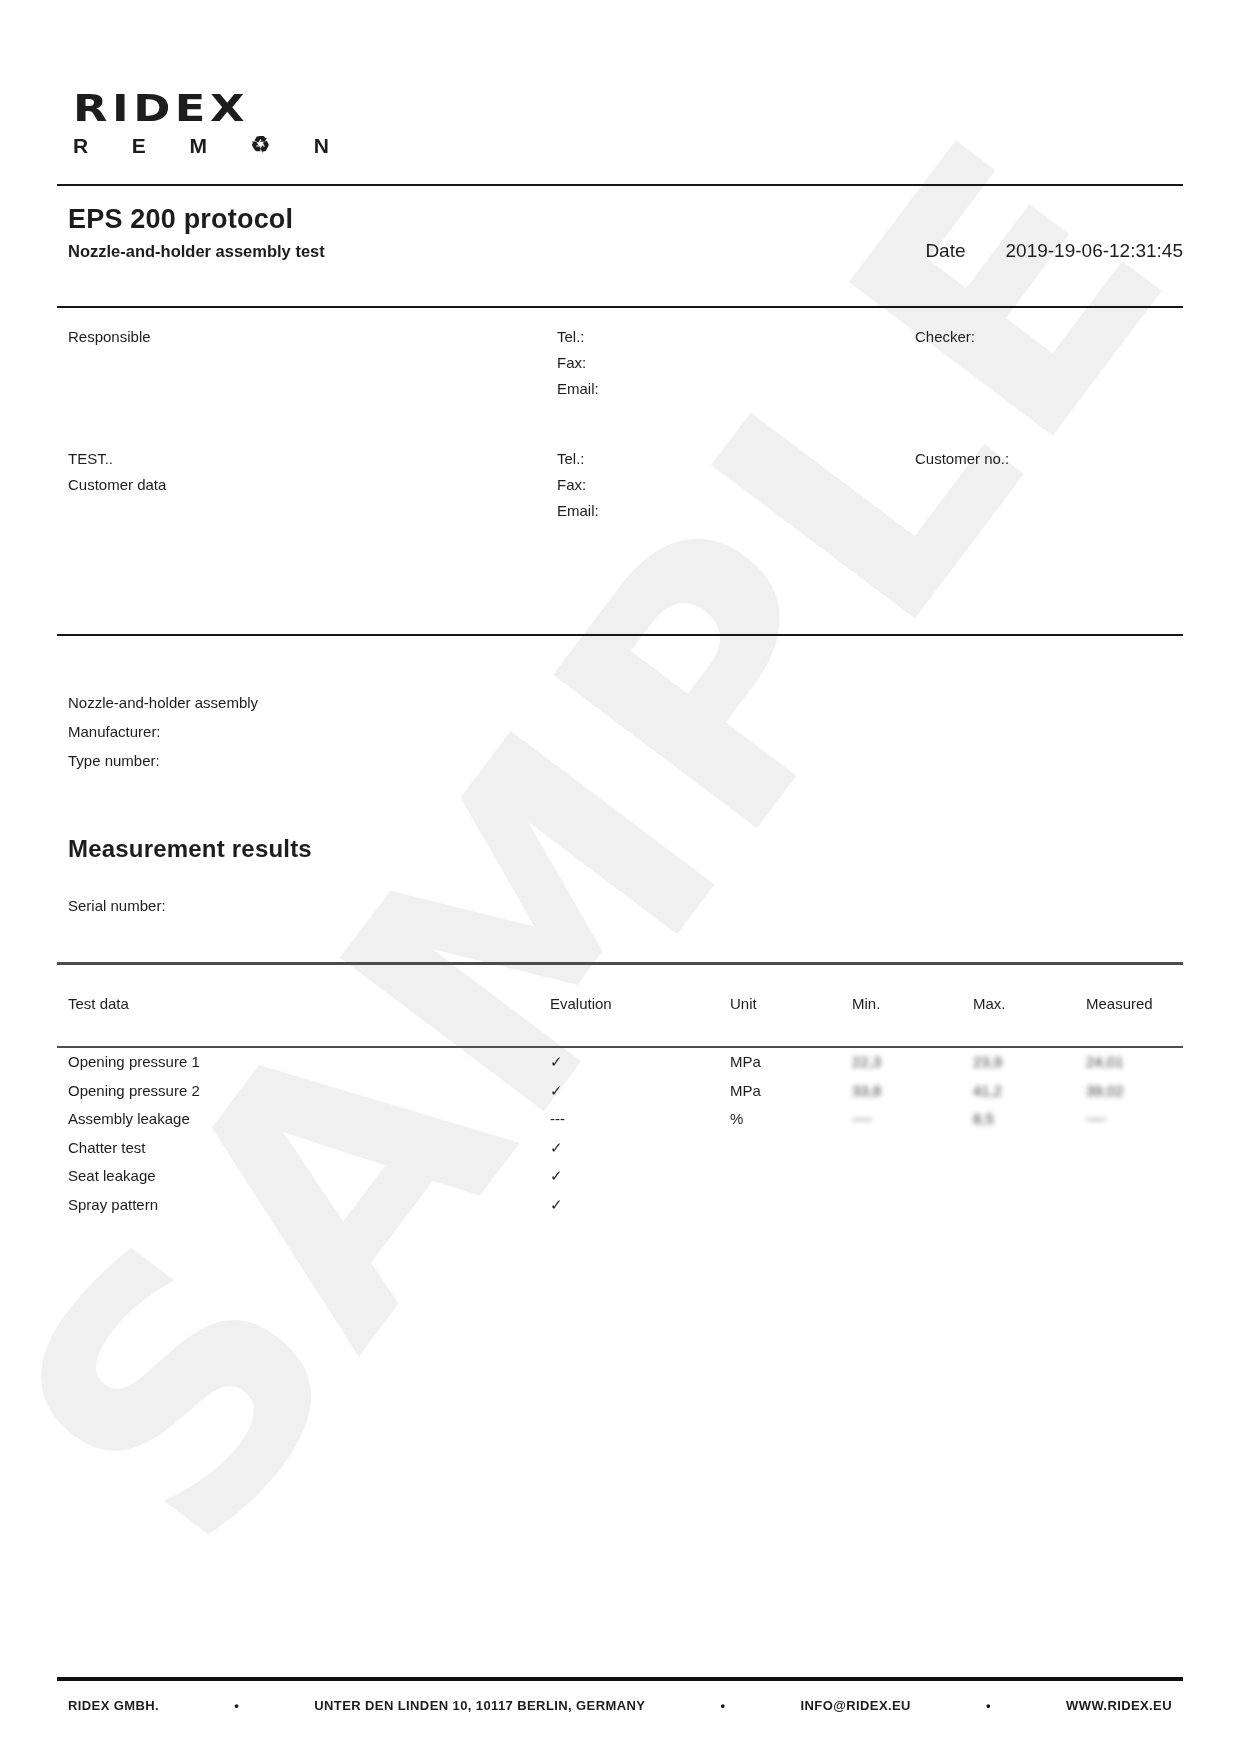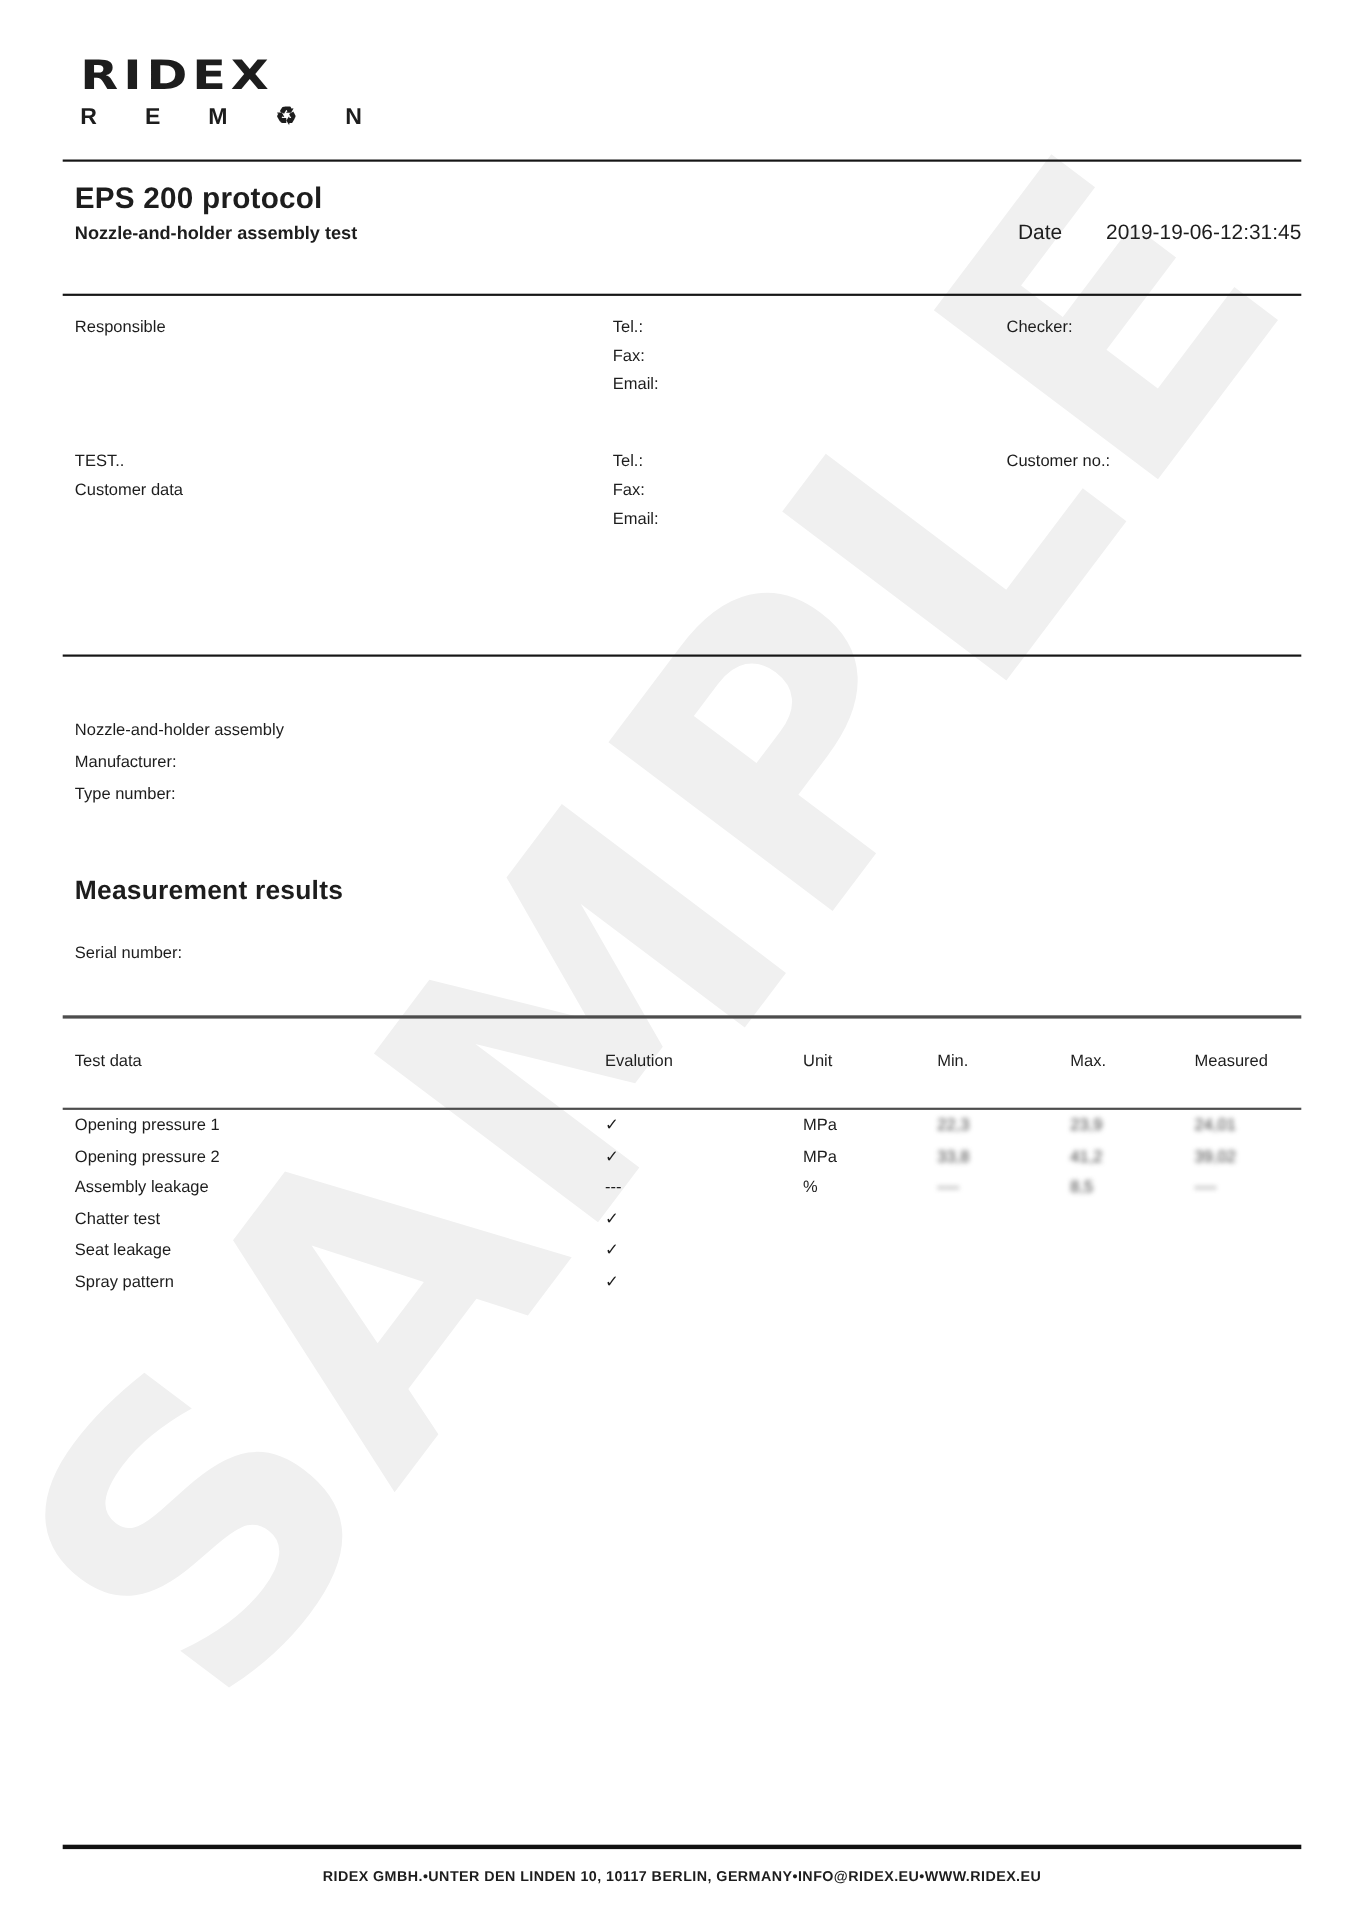--- a/index.html
+++ b/index.html
@@ -32,21 +32,21 @@
   .content { position:relative; z-index:1; padding:0 57px; }
   .indent { padding-left:11px; }
 
   
   .rule-thin  { border-top:2px solid #161616; }
   .rule-gray  { border-top:3px solid #4d4d4d; }
   .rule-gray2 { border-top:2px solid #4d4d4d; }
   .rule-thick { border-top:4px solid #111111; }
 
   
-  .logo-block { padding-top:49px; padding-left:16px; width:272px; }
+  .logo-block { padding-top:88px; padding-left:16px; width:272px; }
   .logo-word {
     font-family:"DejaVu Sans", sans-serif;
     font-weight:bold; font-size:40px; line-height:1;
     letter-spacing:4px;
     transform:scale(1.12,0.92); transform-origin:left center;
     white-space:nowrap;
   }
   .logo-sub {
     margin-top:6px; width:256px;
     display:flex; justify-content:space-between; align-items:center;
@@ -90,21 +90,21 @@
   .under-header-rule { margin:0; }
   .tbody { }
   .tbody .trow { line-height:28.5px; }
   .cell { display:block; }
   .blurred { filter:blur(2.6px); color:#3c3c3c; }
 
   
   .footer { position:absolute; left:57px; right:57px; bottom:42px; z-index:1; }
   .footer-row {
     margin-top:17px;
-    display:flex; justify-content:center; align-items:baseline;
+    display:flex; justify-content:space-between; align-items:baseline;
     font-size:13px; font-weight:bold; letter-spacing:0.4px;
     padding:0 11px 0 11px;
   }
 </style>
 </head>
 <body>
 
 <div class="page">
 
   <div class="watermark">SAMPLE</div>

